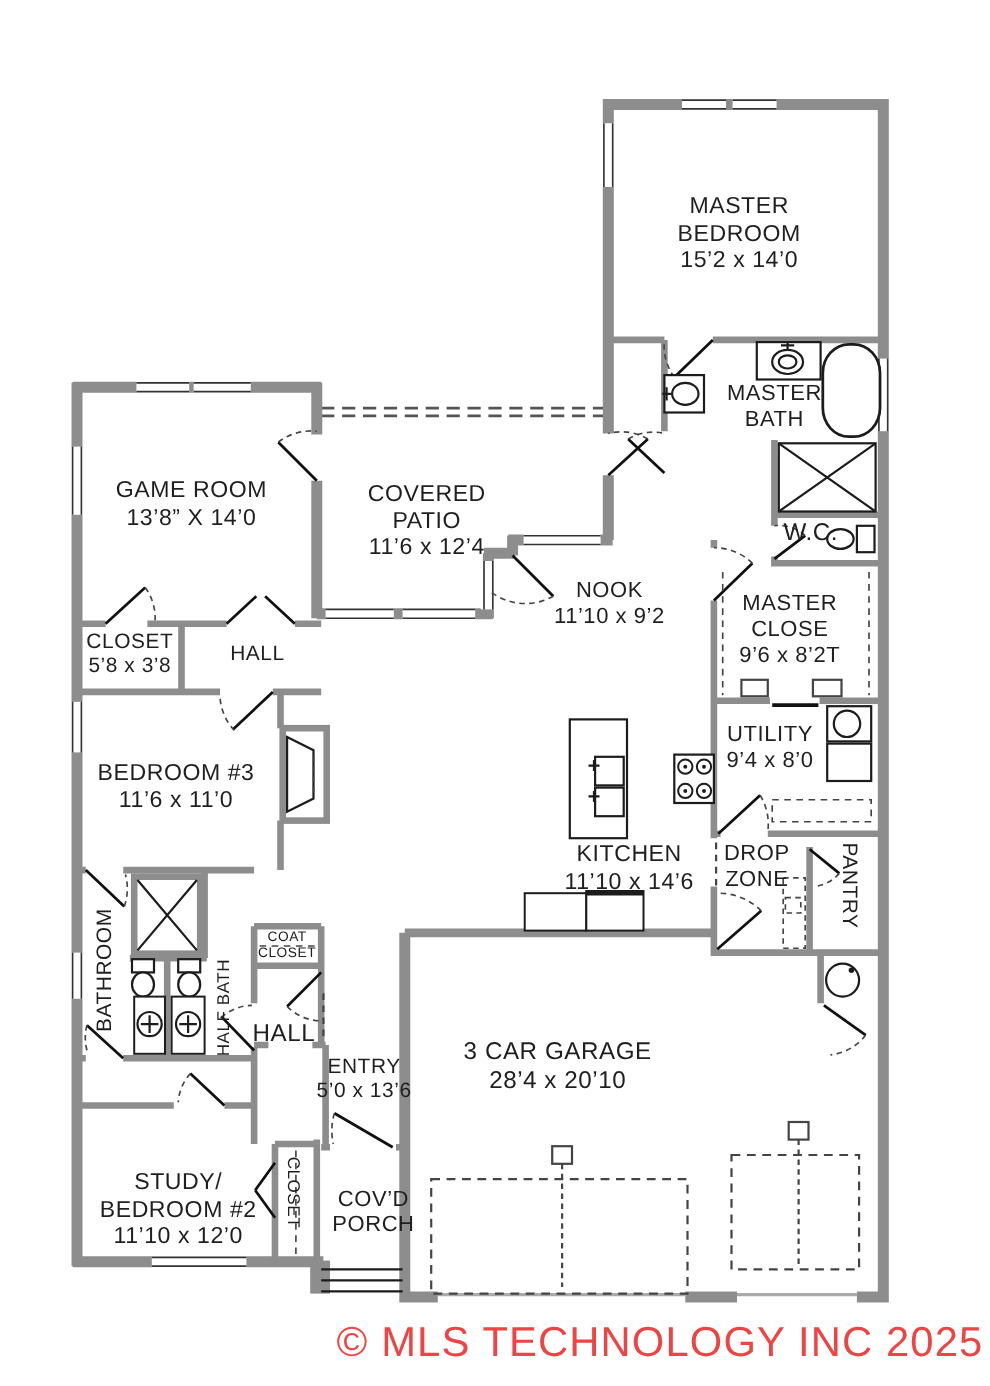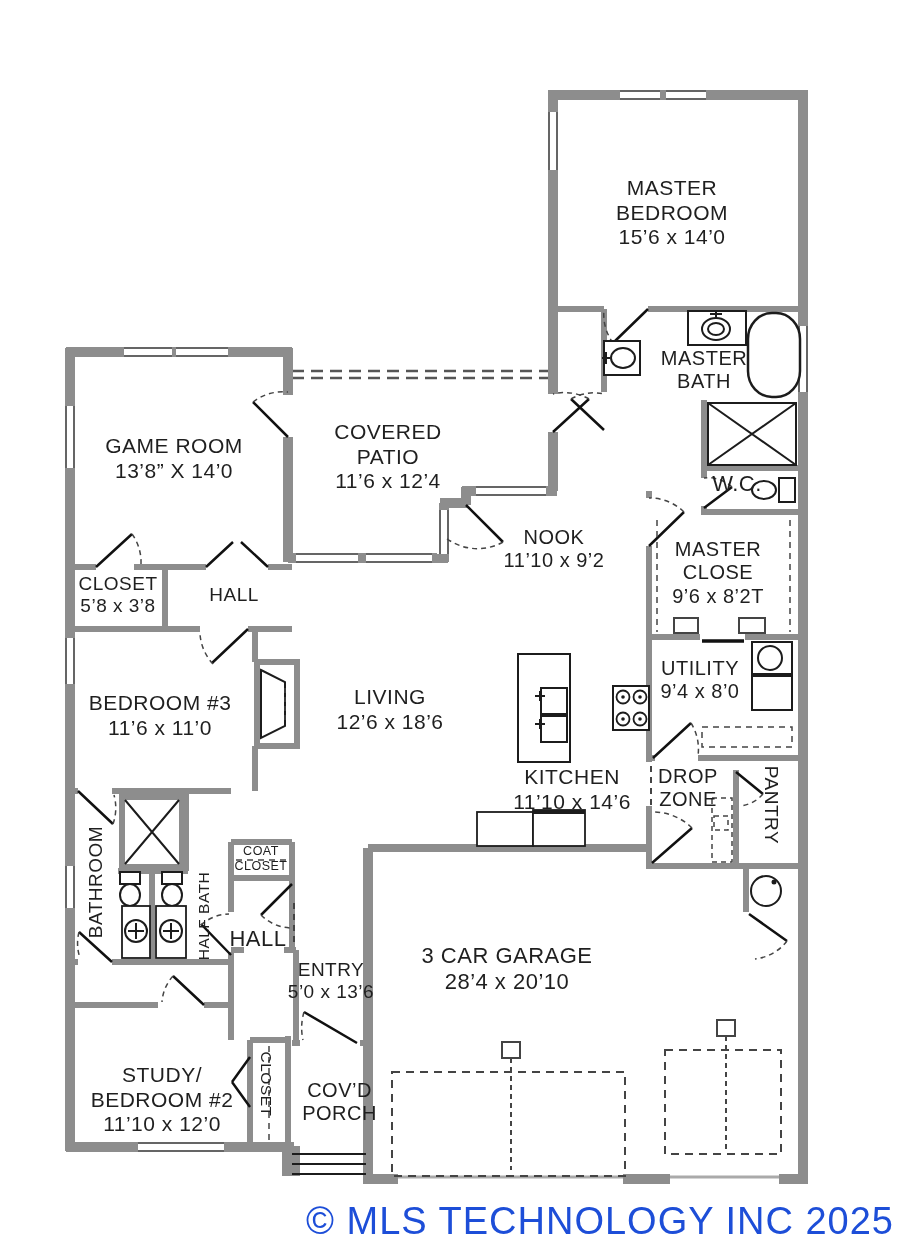--- a/index.html
+++ b/index.html
@@ -6,21 +6,21 @@
   #plan{position:relative;width:900px;height:1260px;background:#ffffff;overflow:hidden;
         font-family:"Liberation Sans",sans-serif;}
   #plan svg{position:absolute;left:0;top:0;}
   .lbl{position:absolute;transform:translateX(-50%);text-align:center;color:#1f1f1f;
        font-size:21px;line-height:1.17;white-space:nowrap;letter-spacing:0.5px;}
   .lbl span{display:block;}
   .s20{font-size:20px}.s19{font-size:19px}.s17{font-size:22px}.s16{font-size:15.5px}
   .s13{font-size:12.5px}.s22{font-size:22px}
   .v90{transform:translate(-50%,-50%) rotate(90deg);}
   .v270{transform:translate(-50%,-50%) rotate(-90deg);}
-  .watermark{position:absolute;right:6px;top:1200px;font-size:38px;color:#1d4ed8;
+  .watermark{position:absolute;right:6px;top:1200px;font-size:38px;color:#ef4444;
              letter-spacing:1px;white-space:nowrap;}
 </style>
 </head>
 <body>
 
 <div id="plan">
 
 <svg width="900" height="1260" viewBox="0 0 900 1260">
 
   <g stroke="#555" stroke-width="2.5" stroke-dasharray="12,7" fill="none">
@@ -230,21 +230,21 @@
 
   <g>
     <rect x="282" y="1146" width="18" height="30" fill="#8d8d8d"></rect>
     <path d="M292,1154 H366 M292,1164 H366 M292,1174 H366" stroke="#1c1c1c" stroke-width="2" fill="none"></path>
   </g>
 </svg>
 
   <div class="lbl" style="left:672px;top:176px;">
     <span>MASTER</span>
     <span>BEDROOM</span>
-    <span>15’6 x 14’0</span>
+    <span>15’2 x 14’0</span>
   </div>
   <div class="lbl s20" style="left:704px;top:347px;">
     <span>MASTER</span>
     <span>BATH</span>
   </div>
   <div class="lbl s17" style="left:737px;top:471px;">
     <span>W.C.</span>
   </div>
   <div class="lbl s20" style="left:718px;top:538px;">
     <span>MASTER</span>
@@ -259,43 +259,39 @@
     <span>DROP</span>
     <span>ZONE</span>
   </div>
   <div class="lbl s19 v90" style="left:771px;top:805px;">
     <span>PANTRY</span>
   </div>
   <div class="lbl" style="left:174px;top:434px;">
     <span>GAME ROOM</span>
     <span>13’8” X 14’0</span>
   </div>
-  <div class="lbl" style="left:388px;top:420px;">
+  <div class="lbl" style="left:388px;top:437px;">
     <span>COVERED</span>
     <span>PATIO</span>
     <span>11’6 x 12’4</span>
   </div>
   <div class="lbl s20" style="left:554px;top:526px;">
     <span>NOOK</span>
     <span>11’10 x 9’2</span>
   </div>
   <div class="lbl s19" style="left:118px;top:573px;">
     <span>CLOSET</span>
     <span>5’8 x 3’8</span>
   </div>
   <div class="lbl s19" style="left:234px;top:584px;">
     <span>HALL</span>
   </div>
   <div class="lbl" style="left:160px;top:691px;">
     <span>BEDROOM #3</span>
     <span>11’6 x 11’0</span>
-  </div>
-  <div class="lbl" style="left:390px;top:685px;">
-    <span>LIVING</span>
-    <span>12’6 x 18’6</span>
   </div>
   <div class="lbl" style="left:572px;top:765px;">
     <span>KITCHEN</span>
     <span>11’10 x 14’6</span>
   </div>
   <div class="lbl s19 v270" style="left:96px;top:882px;">
     <span>BATHROOM</span>
   </div>
   <div class="lbl s16 v270" style="left:204px;top:916px;">
     <span>HALF BATH</span>

